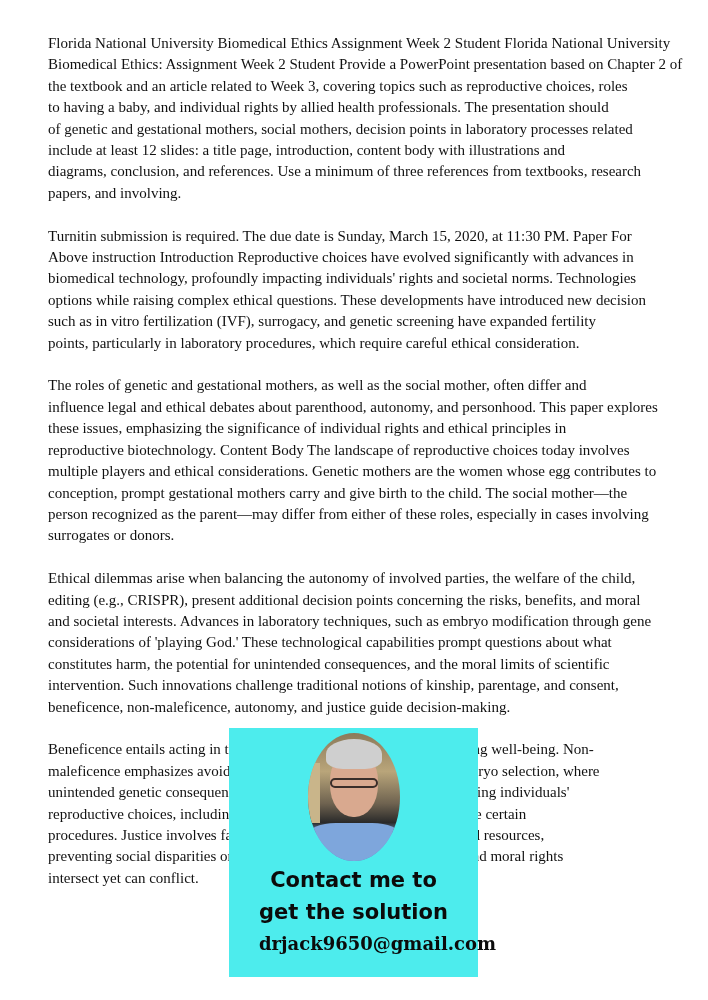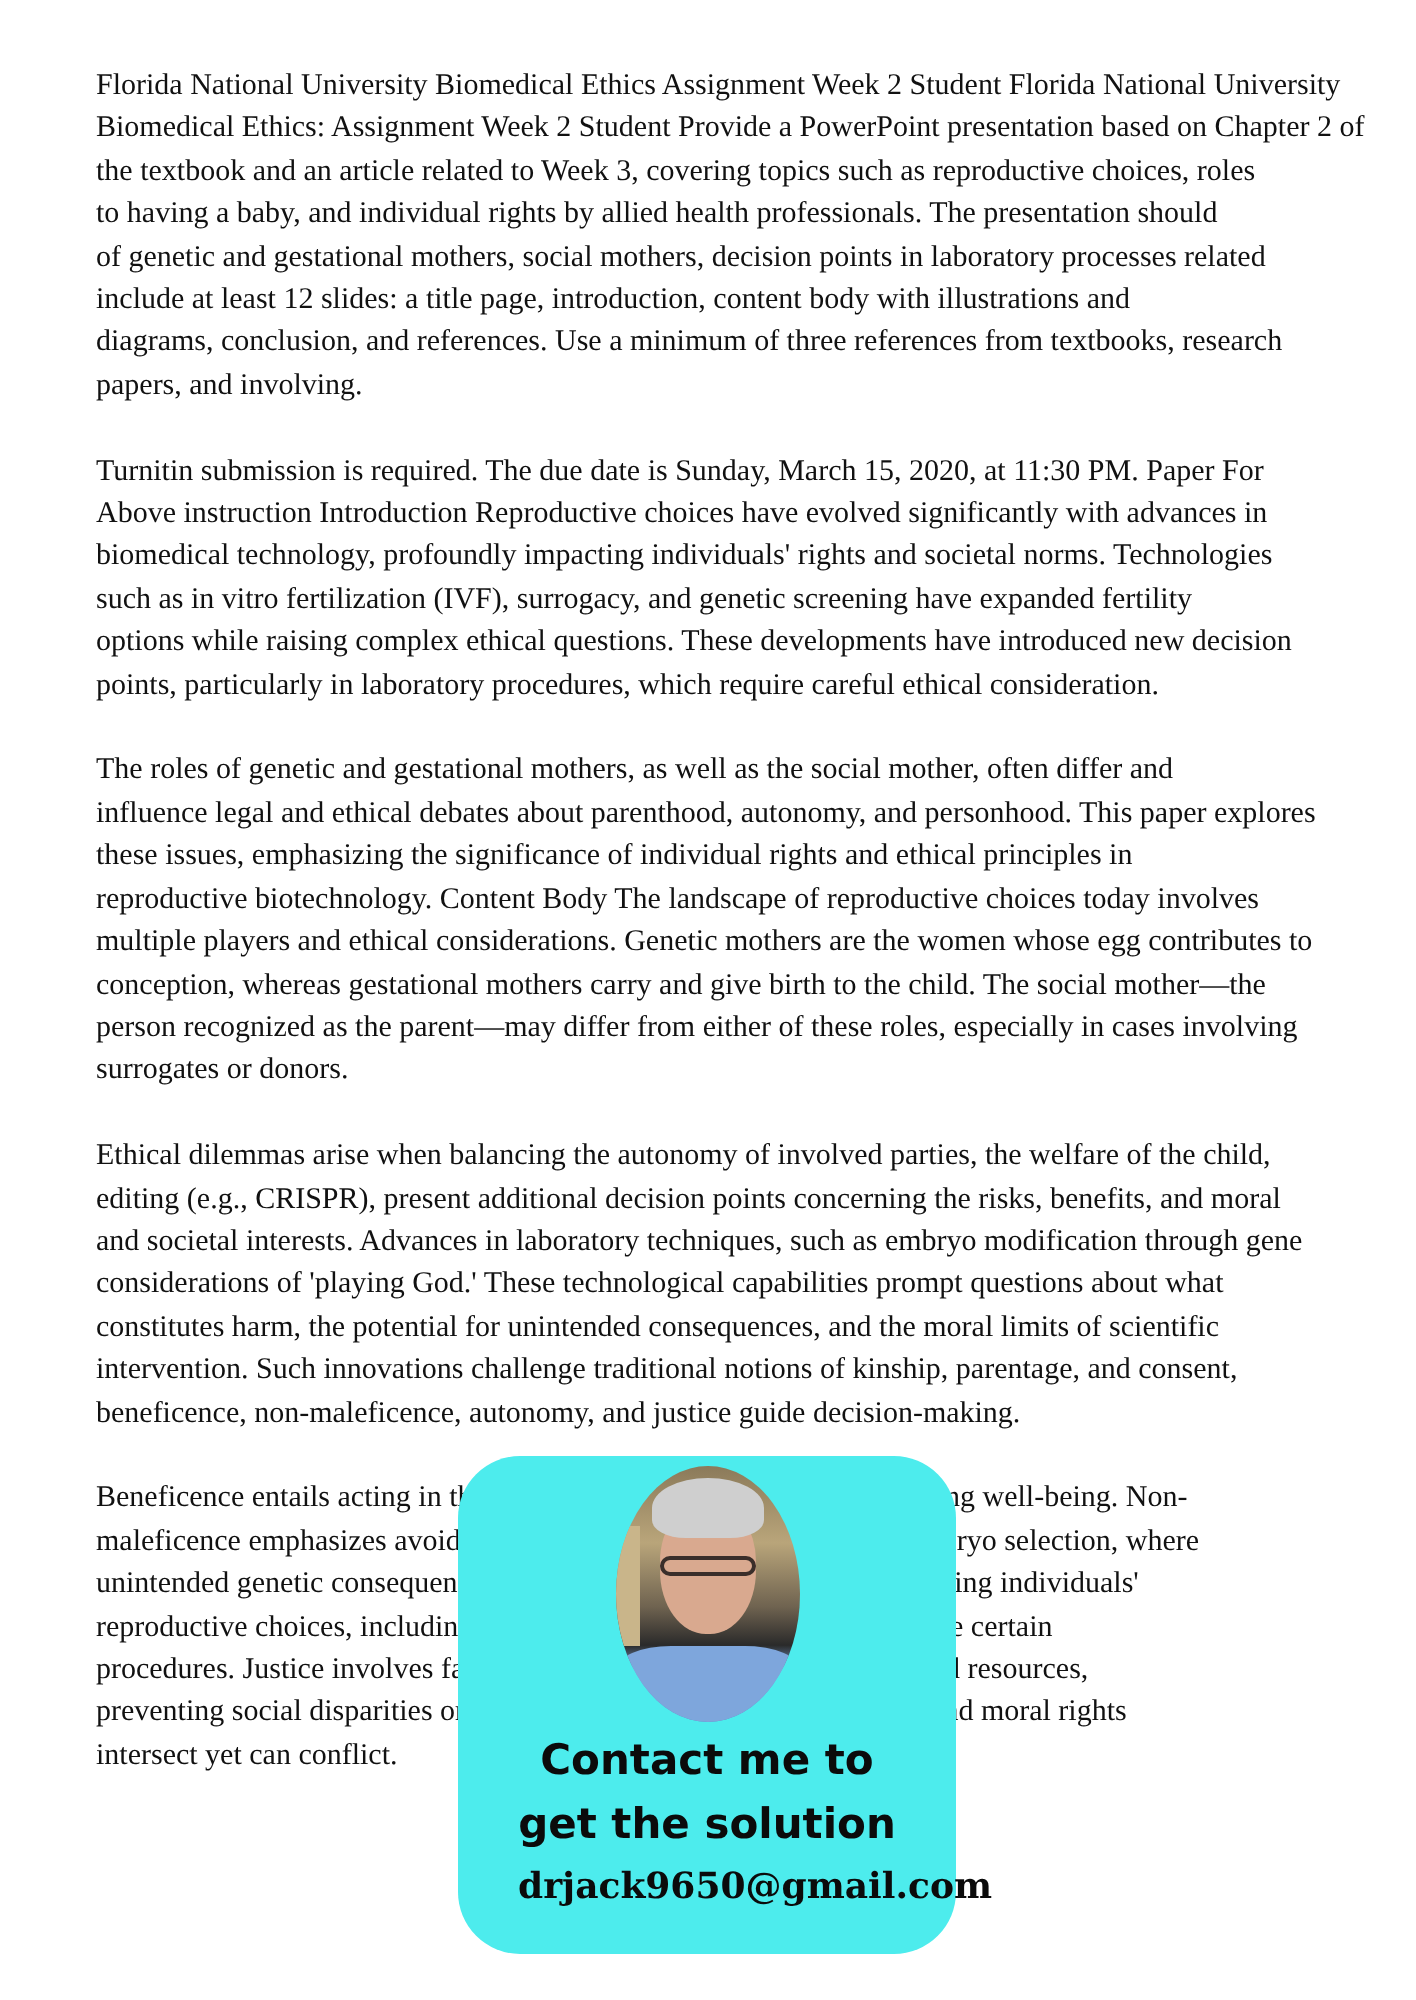--- a/index.html
+++ b/index.html
@@ -6,21 +6,21 @@
   body { width:708px; height:1000px; position:relative; overflow:hidden; }
   .page { position:absolute; left:0; top:0; width:708px; height:1000px; background:#fff; }
   .text {
     position:absolute; left:48px; top:33px; width:620px;
     font-family:"Liberation Serif", serif; font-size:15px; line-height:21.4px; color:#111;
   }
   .para { margin:0 0 21.4px 0; }
   .line { display:block; white-space:nowrap; }
   .overlay {
     position:absolute; left:229px; top:728px; width:249px; height:249px;
-    background:#4deced; text-align:center;border-radius:31px;
+    background:#4deced; text-align:center;
   }
   .portrait {
     position:absolute; left:79px; top:5px; width:92px; height:128px;
     border-radius:50%; overflow:hidden;
     background: linear-gradient(180deg,#8b7a5a 0%, #b9a57a 30%, #6f6350 55%, #2a2a2a 70%, #7aa3d8 80%, #5d86c4 100%);
   }
   .portrait .bg-left { position:absolute; left:0; top:30px; width:12px; height:60px; background:#c9b58a; }
   .portrait .face {
     position:absolute; left:22px; top:18px; width:48px; height:66px; border-radius:45% 45% 48% 48%;
     background:#d9a98f;
@@ -60,31 +60,31 @@
       <span class="line">to having a baby, and individual rights by allied health professionals. The presentation should</span>
       <span class="line">of genetic and gestational mothers, social mothers, decision points in laboratory processes related</span>
       <span class="line">include at least 12 slides: a title page, introduction, content body with illustrations and</span>
       <span class="line">diagrams, conclusion, and references. Use a minimum of three references from textbooks, research</span>
       <span class="line">papers, and involving.</span>
     </p>
     <p class="para">
       <span class="line">Turnitin submission is required. The due date is Sunday, March 15, 2020, at 11:30 PM. Paper For</span>
       <span class="line">Above instruction Introduction Reproductive choices have evolved significantly with advances in</span>
       <span class="line">biomedical technology, profoundly impacting individuals' rights and societal norms. Technologies</span>
+      <span class="line">options while raising complex ethical questions. These developments have introduced new decision</span>
       <span class="line">such as in vitro fertilization (IVF), surrogacy, and genetic screening have expanded fertility</span>
-      <span class="line">options while raising complex ethical questions. These developments have introduced new decision</span>
       <span class="line">points, particularly in laboratory procedures, which require careful ethical consideration.</span>
     </p>
     <p class="para">
       <span class="line">The roles of genetic and gestational mothers, as well as the social mother, often differ and</span>
       <span class="line">influence legal and ethical debates about parenthood, autonomy, and personhood. This paper explores</span>
       <span class="line">these issues, emphasizing the significance of individual rights and ethical principles in</span>
       <span class="line">reproductive biotechnology. Content Body The landscape of reproductive choices today involves</span>
       <span class="line">multiple players and ethical considerations. Genetic mothers are the women whose egg contributes to</span>
-      <span class="line">conception, whereas gestational mothers carry and give birth to the child. The social mother—the</span>
+      <span class="line">conception, prompt gestational mothers carry and give birth to the child. The social mother—the</span>
       <span class="line">person recognized as the parent—may differ from either of these roles, especially in cases involving</span>
       <span class="line">surrogates or donors.</span>
     </p>
     <p class="para">
       <span class="line">Ethical dilemmas arise when balancing the autonomy of involved parties, the welfare of the child,</span>
       <span class="line">editing (e.g., CRISPR), present additional decision points concerning the risks, benefits, and moral</span>
       <span class="line">and societal interests. Advances in laboratory techniques, such as embryo modification through gene</span>
       <span class="line">considerations of 'playing God.' These technological capabilities prompt questions about what</span>
       <span class="line">constitutes harm, the potential for unintended consequences, and the moral limits of scientific</span>
       <span class="line">intervention. Such innovations challenge traditional notions of kinship, parentage, and consent,</span>

